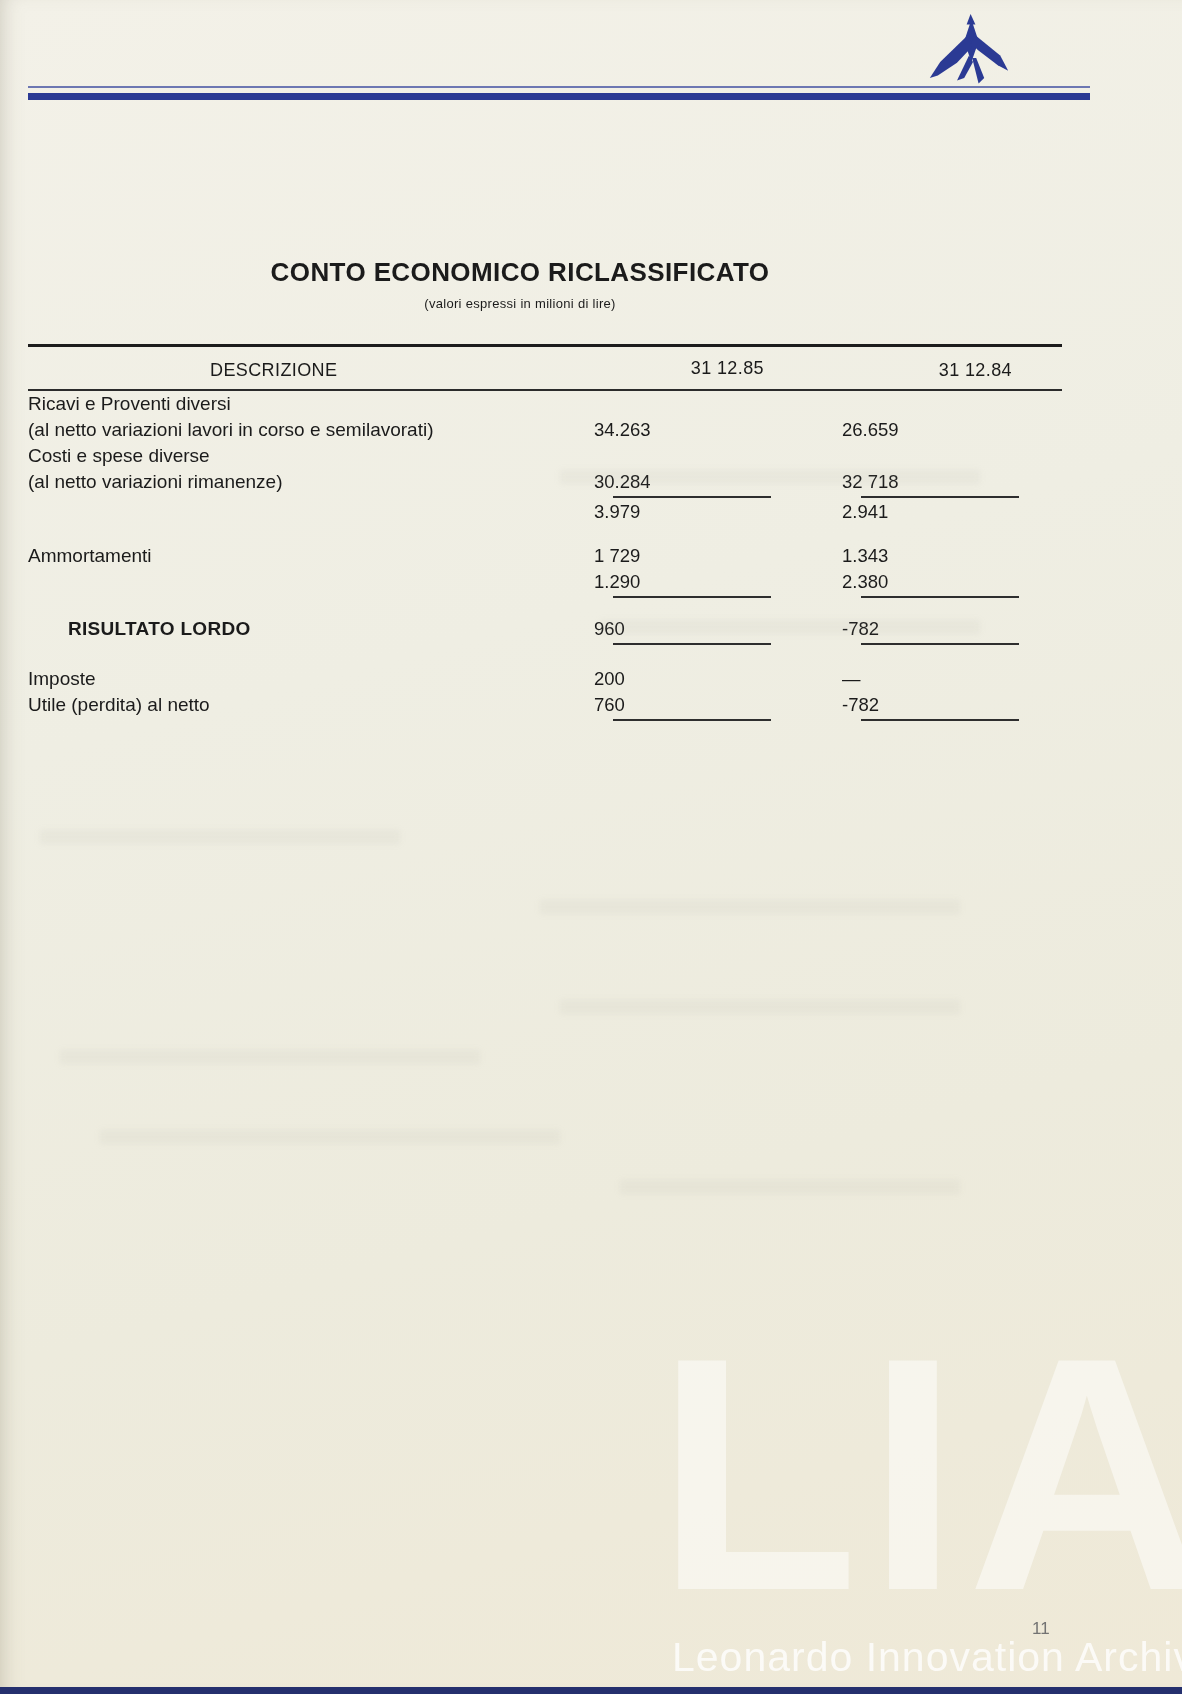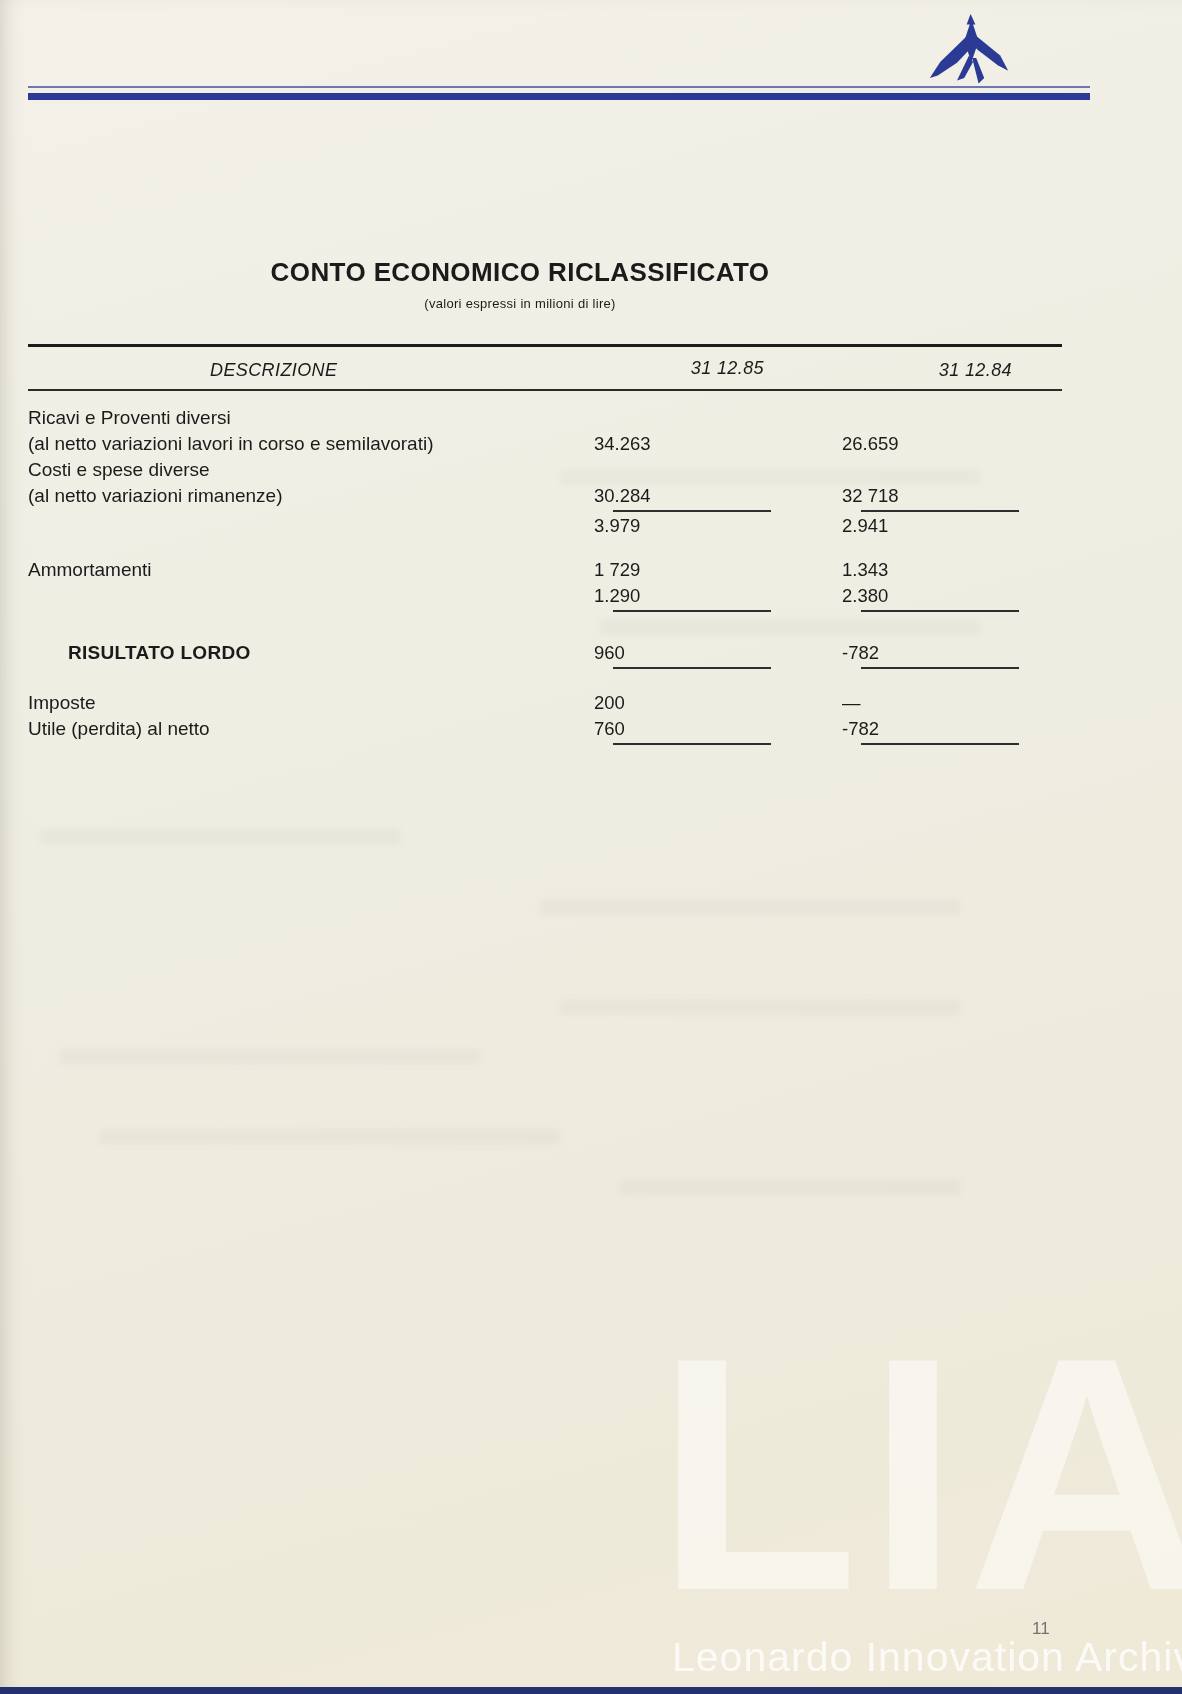--- a/index.html
+++ b/index.html
@@ -14,26 +14,26 @@
   .rule-thick { position:absolute; left:28px; top:93px;  width:1062px; height:7px; background:#2b3a94; }
   .logo { position:absolute; left:926px; top:14px; width:86px; height:72px; }
   
   .title-wrap { position:absolute; left:28px; top:257px; width:984px; text-align:center; }
   .title-main { font-size:26px; font-weight:bold; letter-spacing:0.4px; }
   .title-sub  { font-size:13px; margin-top:8px; letter-spacing:0.3px; }
   
   .table-wrap { position:absolute; left:28px; top:344px; width:1034px; }
   .table-toprule  { height:3px; background:#1c1c1c; }
   .thead { position:relative; height:42px; }
-  .thead span { font-size:18px; letter-spacing:0.4px;font-style:italic; }
+  .thead span { font-size:18px; letter-spacing:0.4px; }
   .th-desc { position:absolute; left:182px; top:13px; }
   .th-85   { position:absolute; right:298px; top:11px; width:170px; text-align:right; }
   .th-84   { position:absolute; right:50px;  top:13px; width:170px; text-align:right; }
   .table-headrule { height:2px; background:#2b2b2b; }
-  .tbody { padding-top:14px; }
+  .tbody { }
   .trow { position:relative; height:26px; font-size:19px; line-height:26px; }
   .tlabel { position:absolute; left:0; top:0; white-space:nowrap; }
   .trow.bold .tlabel { font-weight:bold; letter-spacing:0.3px; }
   .trow.indent .tlabel { padding-left:40px; }
   .tval { position:absolute; top:0; width:170px; text-align:left; font-size:18.5px; }
   .v85 { right:298px; }
   .v84 { right:50px; }
   .tval.u::after {
     content:""; position:absolute; right:-7px; bottom:-3px;
     width:158px; border-bottom:2px solid #2e2e2e;
@@ -110,21 +110,21 @@
       </div>
       <div class="trow" style="margin-top: 18px;">
         <span class="tlabel">Ammortamenti</span>
         <span class="tval v85">1 729</span>
         <span class="tval v84">1.343</span>
       </div>
       <div class="trow">
         <span class="tval v85 u">1.290</span>
         <span class="tval v84 u">2.380</span>
       </div>
-      <div class="trow bold indent" style="margin-top: 31px;">
+      <div class="trow bold indent" style="margin-top: 21px;">
         <span class="tlabel">RISULTATO LORDO</span>
         <span class="tval v85 u">960</span>
         <span class="tval v84 u">-782</span>
       </div>
       <div class="trow" style="margin-top: 24px;">
         <span class="tlabel">Imposte</span>
         <span class="tval v85">200</span>
         <span class="tval v84">—</span>
       </div>
       <div class="trow">

